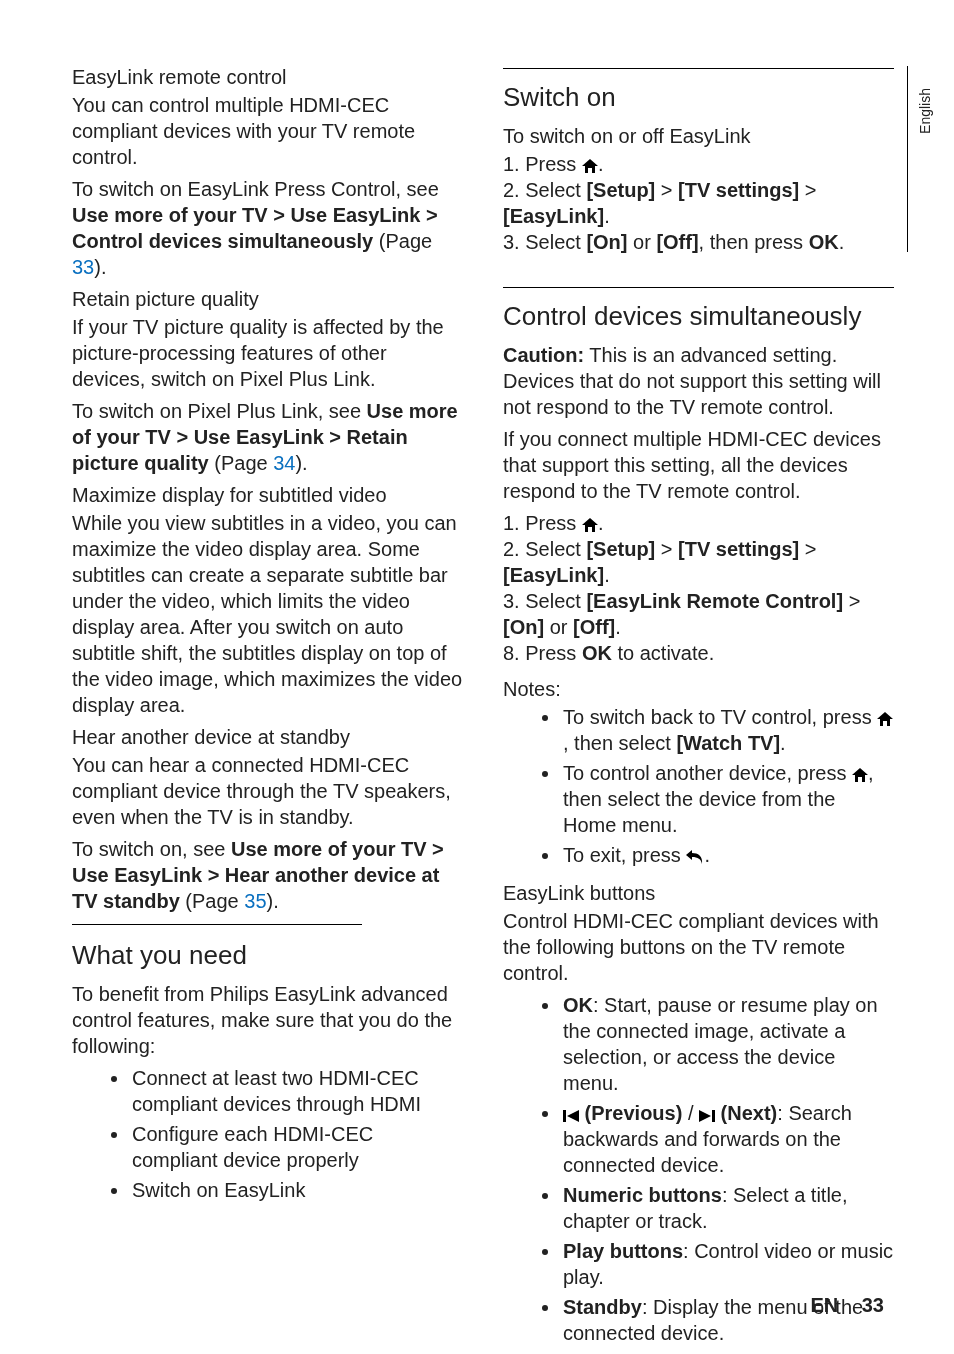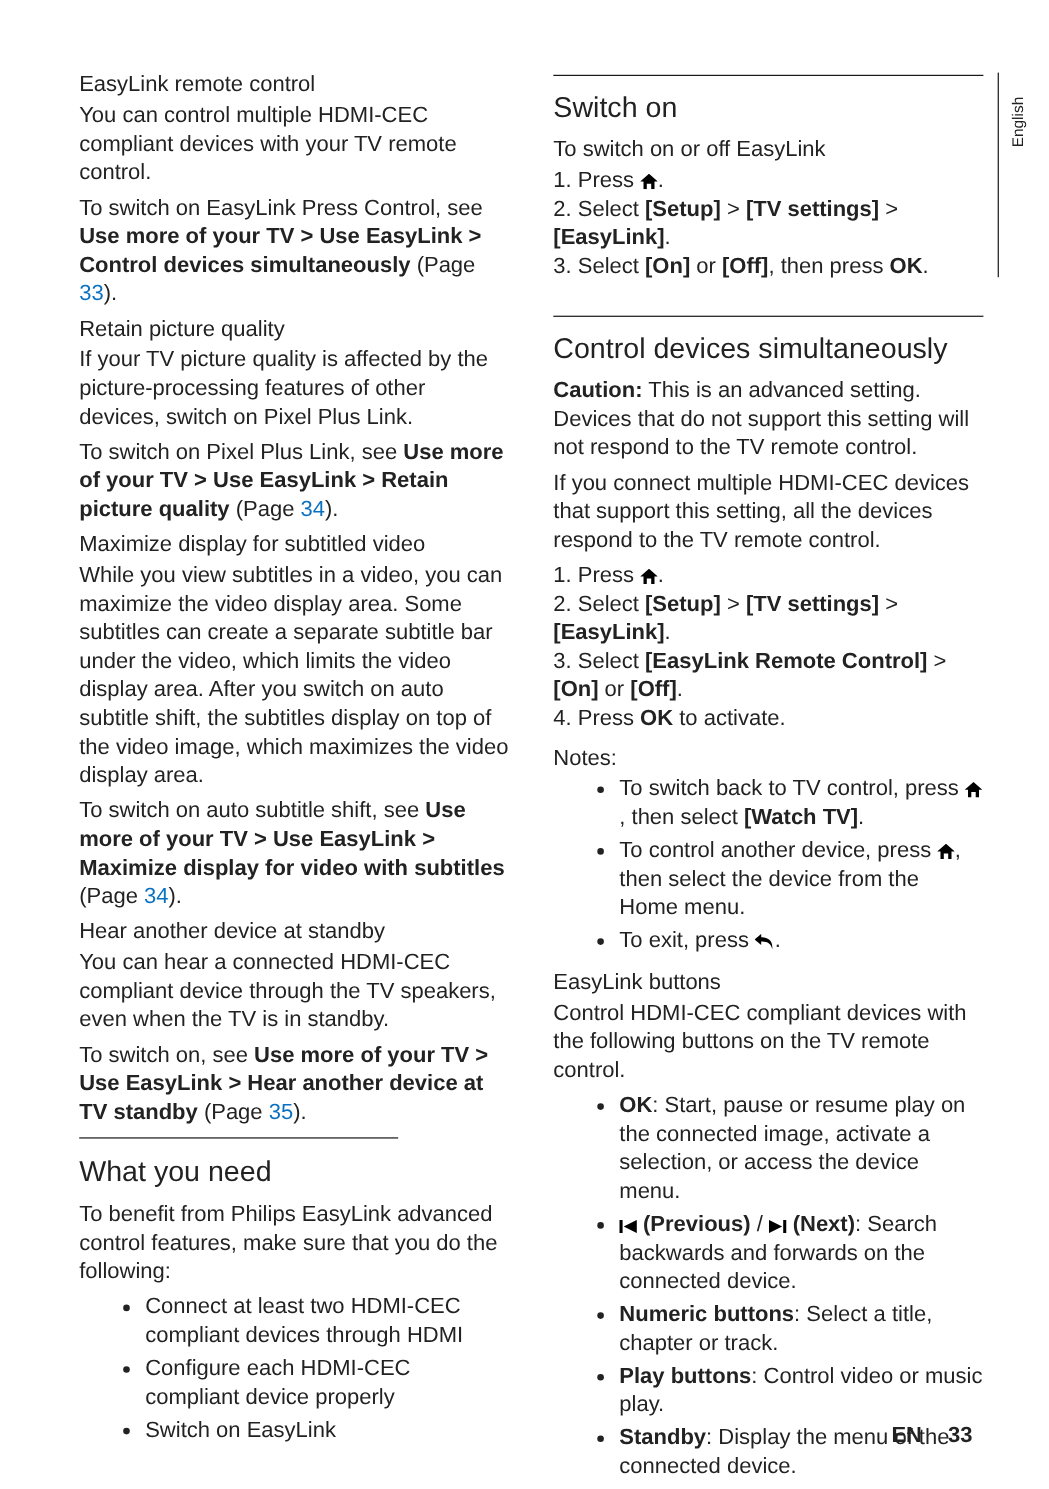--- a/index.html
+++ b/index.html
@@ -104,23 +104,20 @@
       </p>
 
       <div class="h-sub">Retain picture quality</div>
       <p>If your TV picture quality is affected by the picture-processing features of other devices, switch on Pixel Plus Link.</p>
       <p>
         <span>To switch on Pixel Plus Link, see </span><span class="b">Use more of your TV &gt; Use EasyLink &gt; Retain picture quality</span><span> (Page </span><span class="link">34</span><span>).</span>
       </p>
 
       <div class="h-sub">Maximize display for subtitled video</div>
       <p>While you view subtitles in a video, you can maximize the video display area. Some subtitles can create a separate subtitle bar under the video, which limits the video display area. After you switch on auto subtitle shift, the subtitles display on top of the video image, which maximizes the video display area.</p>
-      <p>
-        <span>To switch on auto subtitle shift, see </span><span class="b">Use more of your TV &gt; Use EasyLink &gt; Maximize display for video with subtitles</span><br><span> (Page </span><span class="link">34</span><span>).</span>
-      </p>
 
       <div class="h-sub">Hear another device at standby</div>
       <p>You can hear a connected HDMI-CEC compliant device through the TV speakers, even when the TV is in standby.</p>
       <p>
         <span>To switch on, see </span><span class="b">Use more of your TV &gt; Use EasyLink &gt; Hear another device at TV standby</span><span> (Page </span><span class="link">35</span><span>).</span>
       </p>
 
       <div class="short-rule-left"></div>
       <div class="h-large">What you need</div>
       <p>To benefit from Philips EasyLink advanced control features, make sure that you do the following:</p>
@@ -147,21 +144,21 @@
       <hr class="hr-thin">
       <div class="h-large">Control devices simultaneously</div>
       <p><span class="b">Caution:</span><span> This is an advanced setting. Devices that do not support this setting will not respond to the TV remote control.</span></p>
       <p>If you connect multiple HDMI-CEC devices that support this setting, all the devices respond to the TV remote control.</p>
       <p>
         <span>1. Press </span><span class="icon-home"><svg width="16" height="14" viewBox="0 0 16 14">
               <path d="M8 0 L16 7 H13 V14 H10 V9 H6 V14 H3 V7 H0 Z" fill="#000"></path>
             </svg></span><span>.</span><br>
         <span>2. Select </span><span class="b">[Setup]</span><span> &gt; </span><span class="b">[TV settings]</span><span> &gt; </span><br><span class="b">[EasyLink]</span><span>.</span><br>
         <span>3. Select </span><span class="b">[EasyLink Remote Control]</span><span> &gt; </span><br><span class="b">[On]</span><span> or </span><span class="b">[Off]</span><span>.</span><br>
-        <span>4. Press </span><span class="b">OK</span><span> to activate.</span>
+        <span>8. Press </span><span class="b">OK</span><span> to activate.</span>
       </p>
 
       <div class="h-sub" style="margin-top:10px">Notes:</div>
       <ul class="bul">
         <li>
           <span>To switch back to TV control, press </span><span class="icon-home"><svg width="16" height="14" viewBox="0 0 16 14">
                 <path d="M8 0 L16 7 H13 V14 H10 V9 H6 V14 H3 V7 H0 Z" fill="#000"></path>
               </svg></span><span>, then select </span><span class="b">[Watch TV]</span><span>.</span>
         </li>
         <li>

